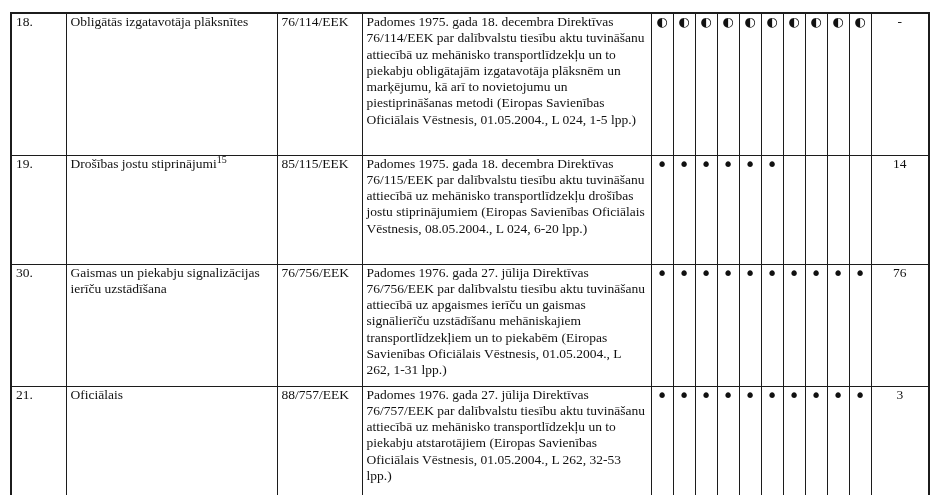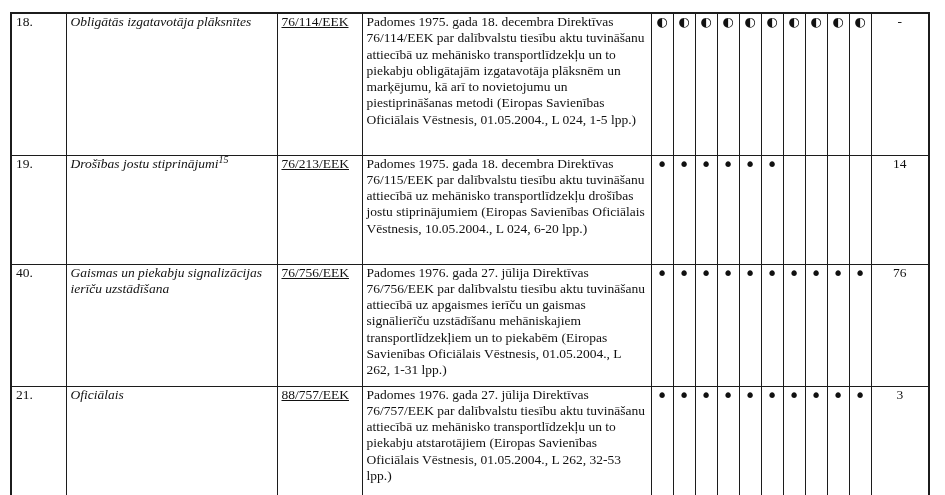--- a/index.html
+++ b/index.html
@@ -12,22 +12,22 @@
     position: absolute; left: 10px; top: 12px; width: 918px;
     border-collapse: collapse; table-layout: fixed;
     border: 2px solid #1c1c1c;
   }
   table.doc td {
     border: 1px solid #1c1c1c; vertical-align: top;
     font-size: 13.5px; line-height: 16.3px;
     padding: 0 4px; overflow: hidden; word-wrap: break-word;
   }
   td.nr   { padding: 0 2px 0 3px; }
-  td.name { padding: 0 3px 0 6px; font-style: italic; }
-  td.dir  { padding: 0 1px 0 2px; text-decoration: underline; }
+  td.name { padding: 0 3px 0 6px; }
+  td.dir  { padding: 0 1px 0 2px; }
   td.desc { padding: 0 4px 0 6px; }
   td.mark {
     text-align: center; vertical-align: middle; padding: 0;
     font-family: "DejaVu Sans", sans-serif;
   }
   tr.half td.mark { font-size: 13px; }
   tr.dot  td.mark { font-size: 19px; }
   td.val  { text-align: center; vertical-align: middle; padding: 0; font-size: 13.5px; }
   sup { font-size: 10px; line-height: 0; vertical-align: super; }
   tr.r0 { height: 142px; }
@@ -71,36 +71,36 @@
         <td class="mark">◐</td>
         <td class="mark">◐</td>
         <td class="mark">◐</td>
         <td class="mark">◐</td>
         <td class="mark">◐</td>
         <td class="val">-</td>
       </tr>
       <tr class="r1 dot">
         <td class="nr">19.</td>
         <td class="name"><span>Drošības jostu stiprinājumi</span><sup>15</sup></td>
-        <td class="dir">76/213/EEK</td>
-        <td class="desc">Padomes 1975. gada 18. decembra Direktīvas 76/115/EEK par dalībvalstu tiesību aktu tuvināšanu attiecībā uz mehānisko transportlīdzekļu drošības jostu stiprinājumiem (Eiropas Savienības Oficiālais Vēstnesis, 10.05.2004., L 024, 6-20 lpp.)</td>
+        <td class="dir">85/115/EEK</td>
+        <td class="desc">Padomes 1975. gada 18. decembra Direktīvas 76/115/EEK par dalībvalstu tiesību aktu tuvināšanu attiecībā uz mehānisko transportlīdzekļu drošības jostu stiprinājumiem (Eiropas Savienības Oficiālais Vēstnesis, 08.05.2004., L 024, 6-20 lpp.)</td>
         <td class="mark">•</td>
         <td class="mark">•</td>
         <td class="mark">•</td>
         <td class="mark">•</td>
         <td class="mark">•</td>
         <td class="mark">•</td>
         <td class="mark"></td>
         <td class="mark"></td>
         <td class="mark"></td>
         <td class="mark"></td>
         <td class="val">14</td>
       </tr>
       <tr class="r2 dot">
-        <td class="nr">40.</td>
+        <td class="nr">30.</td>
         <td class="name"><span>Gaismas un piekabju signalizācijas ierīču uzstādīšana</span><sup></sup></td>
         <td class="dir">76/756/EEK</td>
         <td class="desc">Padomes 1976. gada 27. jūlija Direktīvas 76/756/EEK par dalībvalstu tiesību aktu tuvināšanu attiecībā uz apgaismes ierīču un gaismas signālierīču uzstādīšanu mehāniskajiem transportlīdzekļiem un to piekabēm (Eiropas Savienības Oficiālais Vēstnesis, 01.05.2004., L 262, 1-31 lpp.)</td>
         <td class="mark">•</td>
         <td class="mark">•</td>
         <td class="mark">•</td>
         <td class="mark">•</td>
         <td class="mark">•</td>
         <td class="mark">•</td>
         <td class="mark">•</td>

